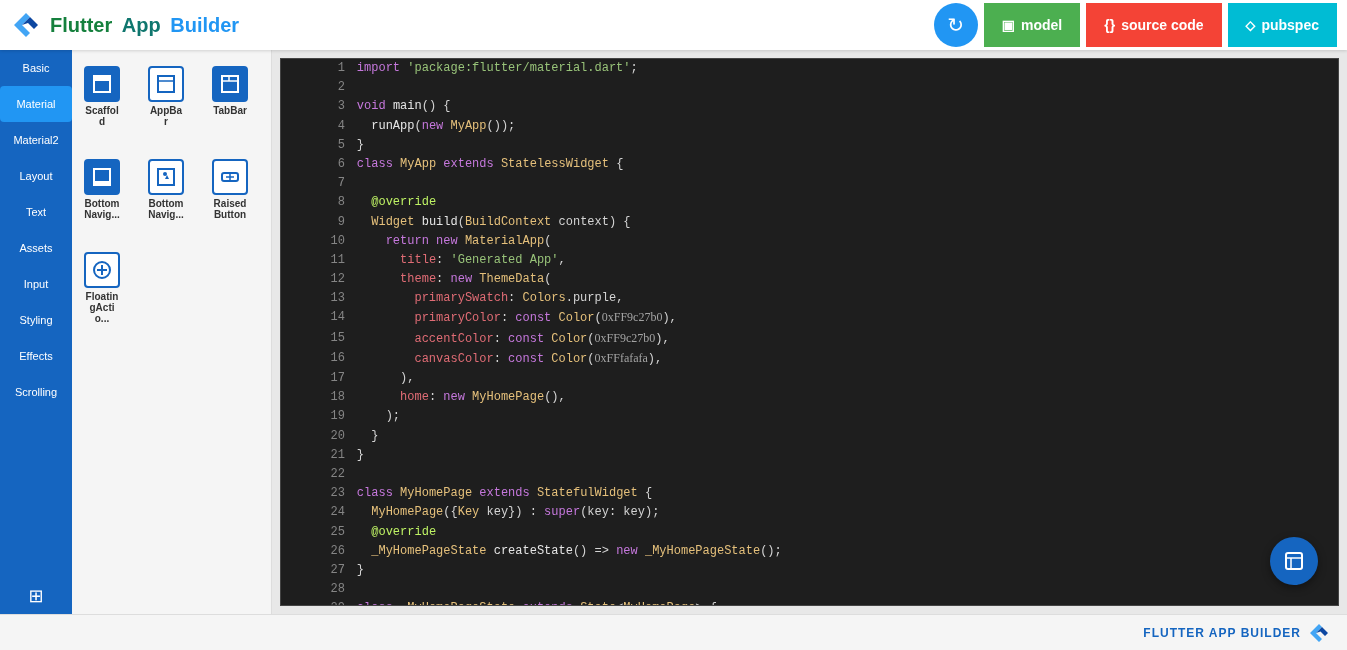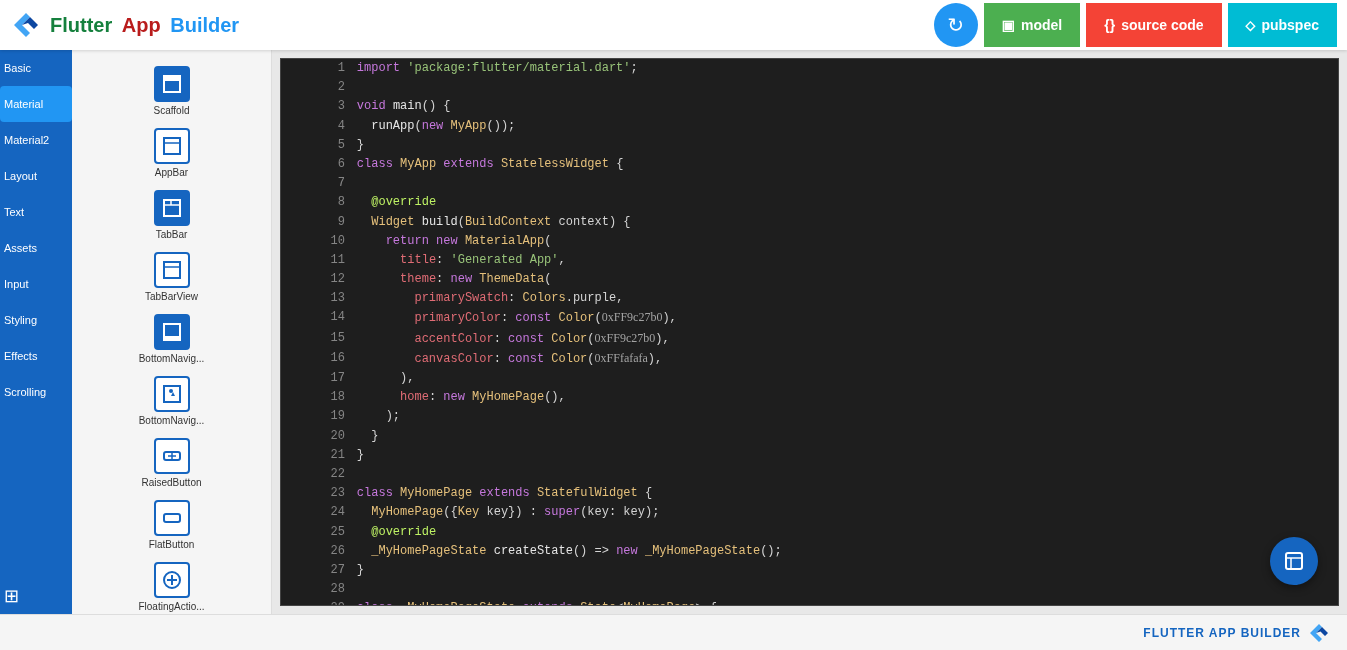--- a/index.html
+++ b/index.html
@@ -24,21 +24,21 @@
     }
     .logo-icon {
       width: 32px;
       height: 32px;
     }
     .logo-text {
       font-size: 20px;
       font-weight: bold;
     }
     .logo-flutter { color: #15803d; }
-    .logo-app { color: #b91c1c; margin-top: 36px; }
+    .logo-app { color: #0f766e; margin-top: 36px; }
     .logo-builder { color: #2196f3; }
 
     .header-buttons {
       display: flex;
       align-items: center;
       gap: 6px;
     }
     .refresh-btn {
       width: 44px;
       height: 44px;
@@ -81,21 +81,21 @@
       background: #1565c0;
       display: flex;
       flex-direction: column;
       align-items: stretch;
       overflow-y: auto;
       flex-shrink: 0;
     }
     .sidebar-item {
       display: flex;
       flex-direction: column;
-      align-items: flex-start;
+      align-items: center;
       justify-content: center;
       padding: 6px 4px;
       color: #fff;
       font-size: 11px;
       cursor: pointer;
       min-height: 36px;
       text-align: center;
     }
     .sidebar-item.active-highlight { background: #2196f3; border-radius: 4px; }
 
@@ -103,22 +103,23 @@
     .widget-panel {
       width: 200px;
       background: #f5f5f5;
       border-right: 1px solid #ddd;
       overflow-y: auto;
       flex-shrink: 0;
       padding: 10px 8px;
     }
     .widget-grid {
       display: grid;
-      grid-template-columns: 1fr;
-      gap: 0;
+      grid-template-columns: 1fr 1fr 1fr 1fr;
+      gap: 20px;
+      font-weight: bold;
     }
     .widget-item {
       display: flex;
       flex-direction: column;
       align-items: center;
       cursor: pointer;
       padding: 6px 4px;
       border-radius: 4px;
     }
     .widget-icon {

